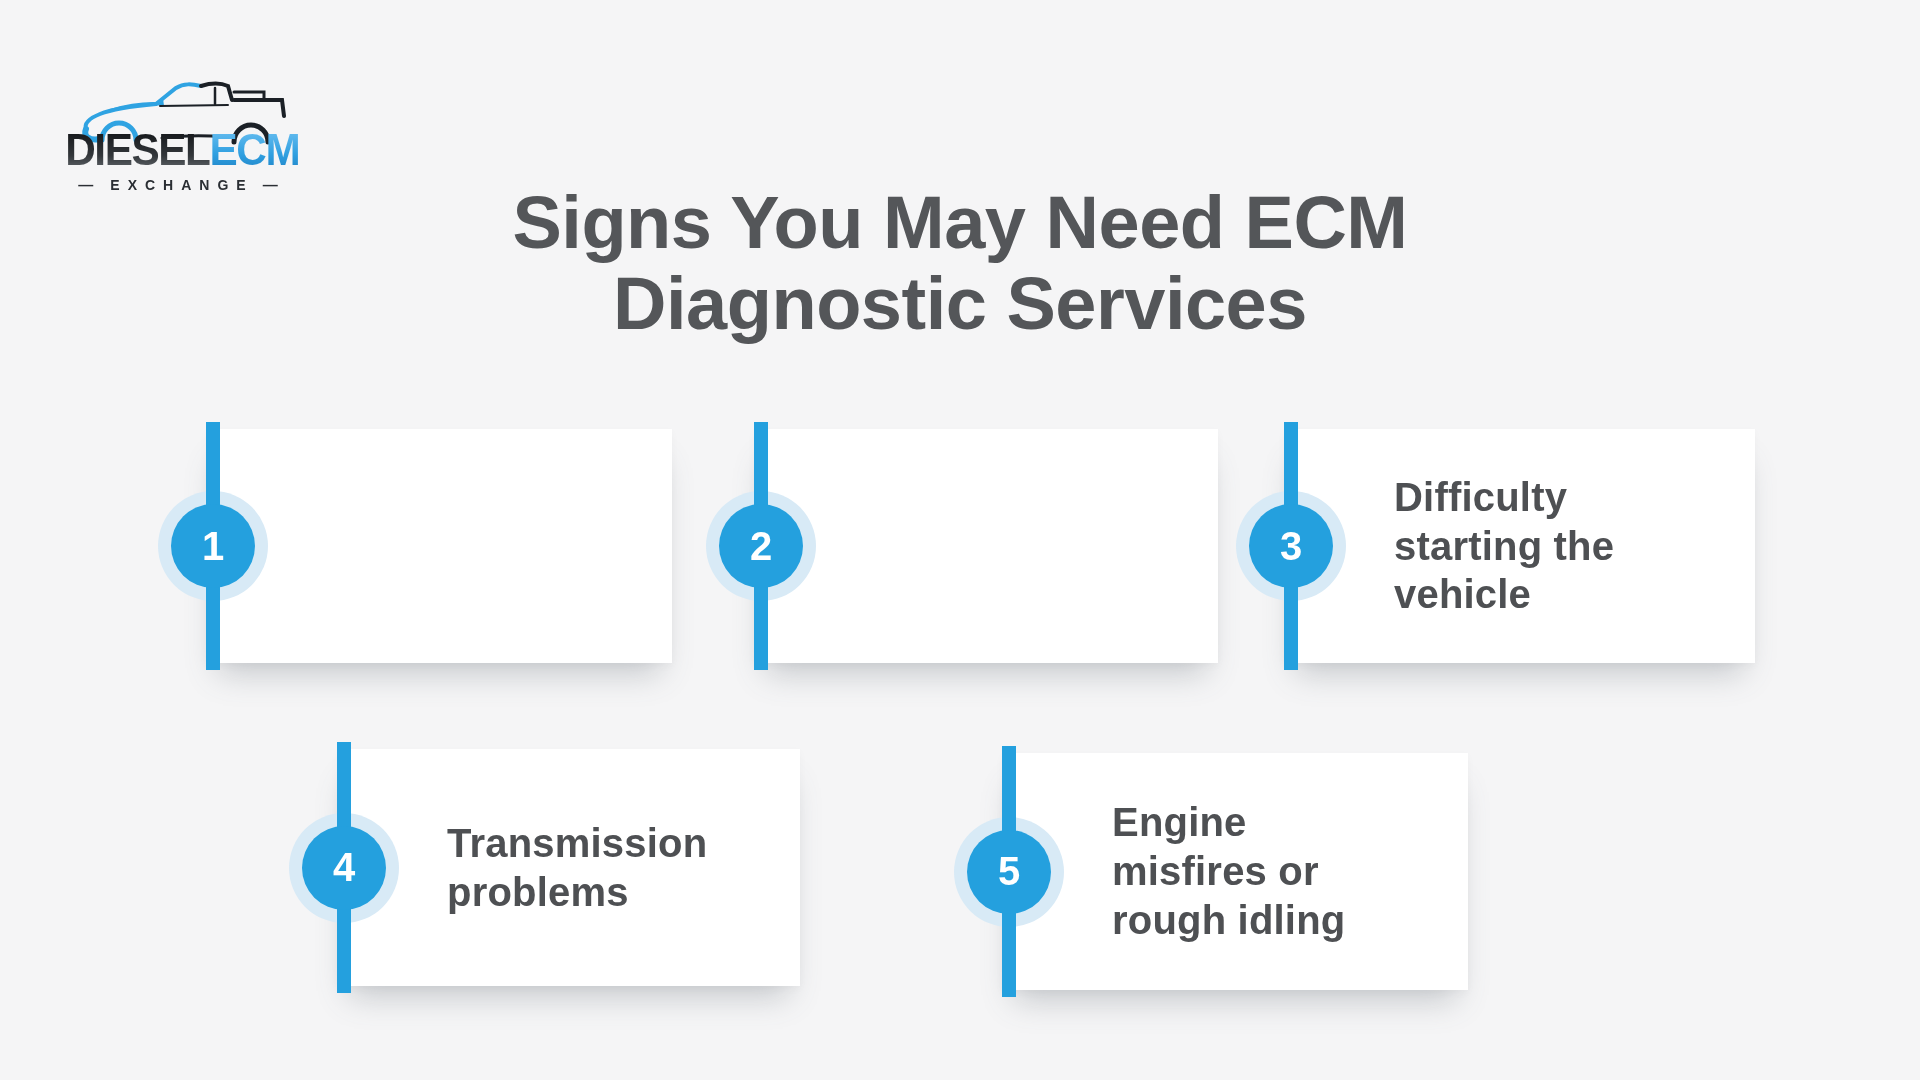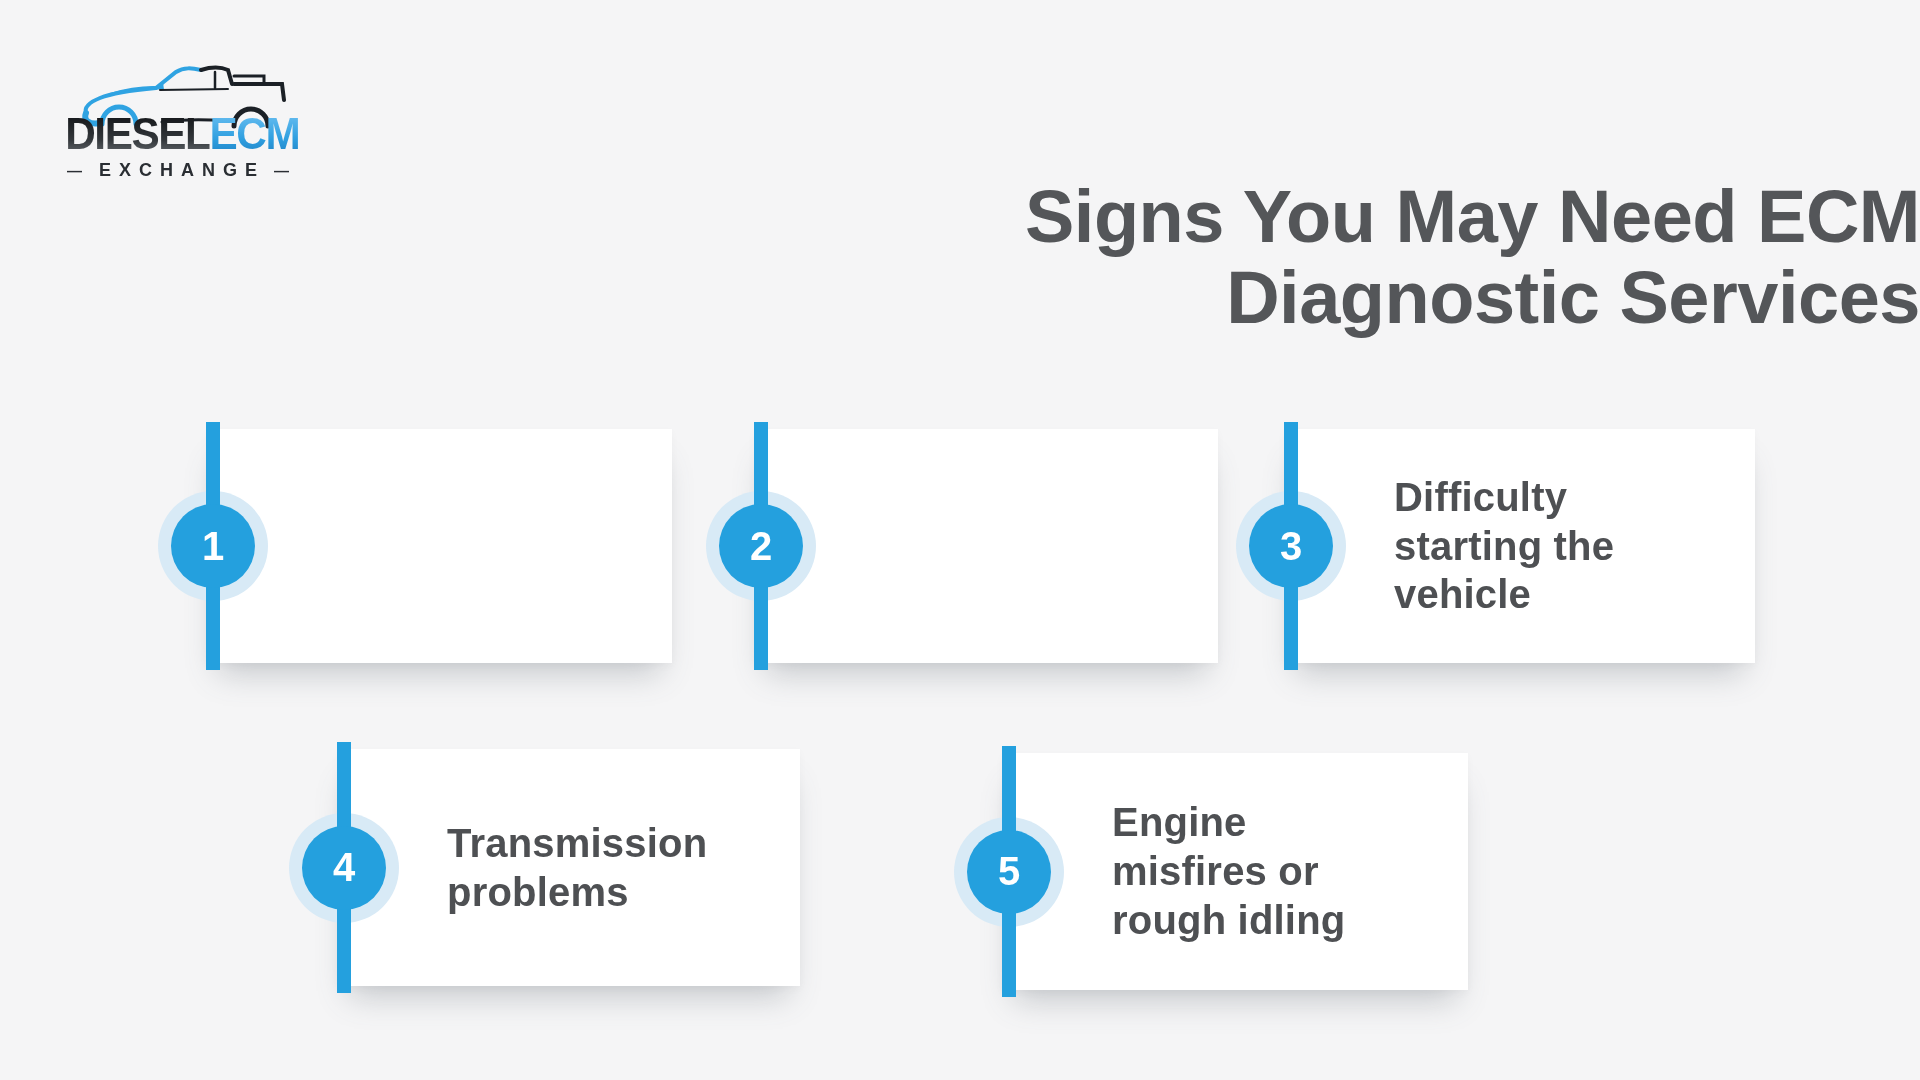--- a/index.html
+++ b/index.html
@@ -5,47 +5,47 @@
   * { margin:0; padding:0; box-sizing:border-box; }
   html,body { width:1920px; height:1080px; }
   body {
     position:relative;
     background:#F5F5F6;
     font-family:"Liberation Sans", sans-serif;
     overflow:hidden;
   }
 
   
-  .logo { position:absolute; left:58px; top:24px; width:240px; height:156px; }
+  .logo { position:absolute; left:58px; top:40px; width:240px; height:156px; }
   .logo svg { position:absolute; left:0; top:8px; }
   .wordmark {
     position:absolute; top:84px; left:0; width:100%;
     text-align:center; font-weight:bold; font-size:45px;
     letter-spacing:-1.5px; transform:scaleX(0.94); white-space:nowrap;
   }
   .wordmark .dk {
     background:linear-gradient(#121417 10%, #33373b 62%, #70757a 100%);
     -webkit-background-clip:text; background-clip:text; color:transparent;
   }
   .wordmark .bl {
     background:linear-gradient(#6ec1f2 5%, #2f9fe0 60%, #1d7ec1 100%);
     -webkit-background-clip:text; background-clip:text; color:transparent;
   }
   .exchange-line {
     position:absolute; top:136px; left:0; width:100%;
     display:flex; align-items:center; justify-content:center; gap:9px;
     color:#2A2E33; font-weight:bold;
   }
   .exchange-line .dash { font-size:15px; letter-spacing:0; }
-  .exchange-line .word { font-size:18px; letter-spacing:8px; text-indent:8px; }
+  .exchange-line .word { font-size:14px; letter-spacing:8px; text-indent:8px; }
 
   
   .page-title {
-    position:absolute; top:176px; left:0; width:100%;
-    text-align:right; font-size:74px; font-weight:bold;
+    position:absolute; top:182px; left:0; width:100%;
+    text-align:center; font-size:74px; font-weight:bold;
     color:#545659; line-height:1.1; letter-spacing:-0.5px;
     white-space:pre-line;
   }
 
   
   .card {
     position:absolute; background:#FFFFFF;
     box-shadow:0 22px 30px -12px rgba(85,95,105,0.30), 0 3px 8px rgba(0,0,0,0.03);
     display:flex; align-items:center;
   }

